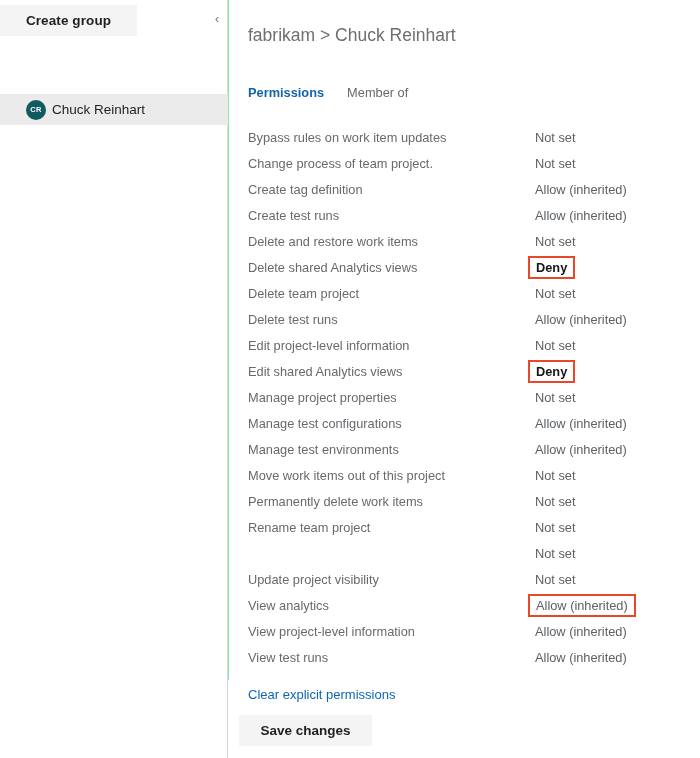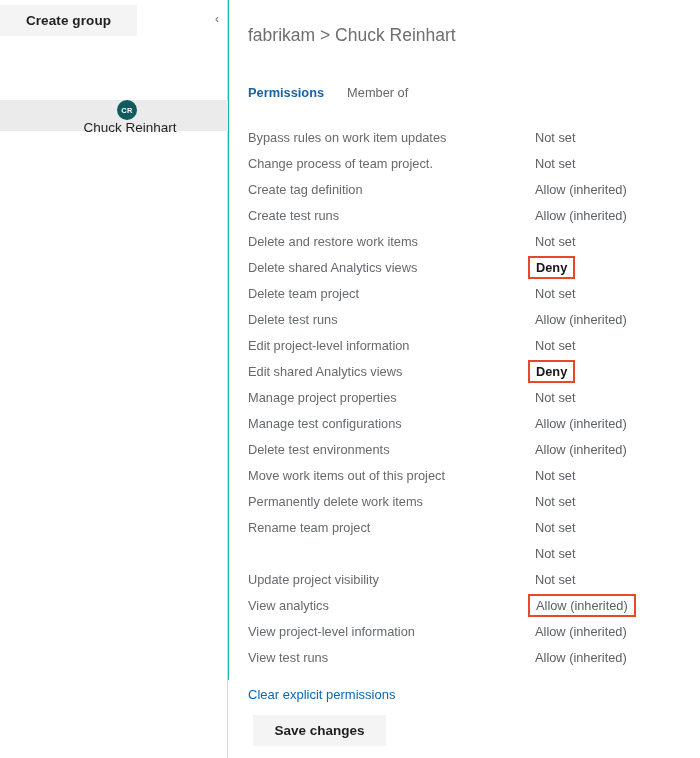--- a/index.html
+++ b/index.html
@@ -7,21 +7,21 @@
     margin: 0; padding: 0;
     width: 700px; height: 758px;
     background: #ffffff;
     font-family: "Liberation Sans", sans-serif;
     overflow: hidden;
   }
   #root {
     position: relative;
     width: 700px;
     height: 680px;
-    background: #14b8a6;
+    background: #86efac;
   }
 
   
   .left-panel {
     position: absolute;
     left: 0; top: 0;
     width: 228px;
     height: 758px;
     background: #ffffff;
     border-right: 1px solid #d6d6d6;
@@ -70,29 +70,28 @@
     border-right: none;
     background: #ffffff;
     font-family: "Liberation Sans", sans-serif;
     font-size: 13.5px;
     color: #1f1f1f;
     padding: 0 8px;
     outline: none;
   }
   .result-item {
     position: absolute;
-    left: 0; top: 100px;
+    left: 0; top: 94px;
     width: 228px;
     height: 31px;
     background: #ebebeb;
     display: flex;
     align-items: center;
     padding-left: 26px;
     cursor: pointer;
-    flex-direction: column;
   }
   .avatar {
     width: 20px; height: 20px;
     border-radius: 50%;
     background: #0f5b60;
     color: #ffffff;
     font-size: 7.5px;
     font-weight: 600;
     letter-spacing: 0.3px;
     display: flex;
@@ -183,21 +182,21 @@
   .clear-link {
     position: absolute;
     left: 19px; top: 687px;
     font-size: 13px;
     color: #0b67b5;
     cursor: pointer;
     white-space: nowrap;
   }
   .btn-row {
     position: absolute;
-    left: 24px; top: 715px;
+    left: 10px; top: 715px;
     display: flex;
     gap: 8px;
   }
   .btn {
     background: #f4f4f4;
     border: none;
     height: 31px;
     padding: 0 20px;
     font-family: "Liberation Sans", sans-serif;
     font-size: 13.5px;
@@ -303,21 +302,21 @@
             <div class="perm-value">Not set</div>
           </div>
         </div>
         <div class="perm-row">
           <div class="perm-label">Manage test configurations</div>
           <div class="perm-value-wrap">
             <div class="perm-value">Allow (inherited)</div>
           </div>
         </div>
         <div class="perm-row">
-          <div class="perm-label">Delete test environments</div>
+          <div class="perm-label">Manage test environments</div>
           <div class="perm-value-wrap">
             <div class="perm-value">Allow (inherited)</div>
           </div>
         </div>
         <div class="perm-row">
           <div class="perm-label">Move work items out of this project</div>
           <div class="perm-value-wrap">
             <div class="perm-value">Not set</div>
           </div>
         </div>

